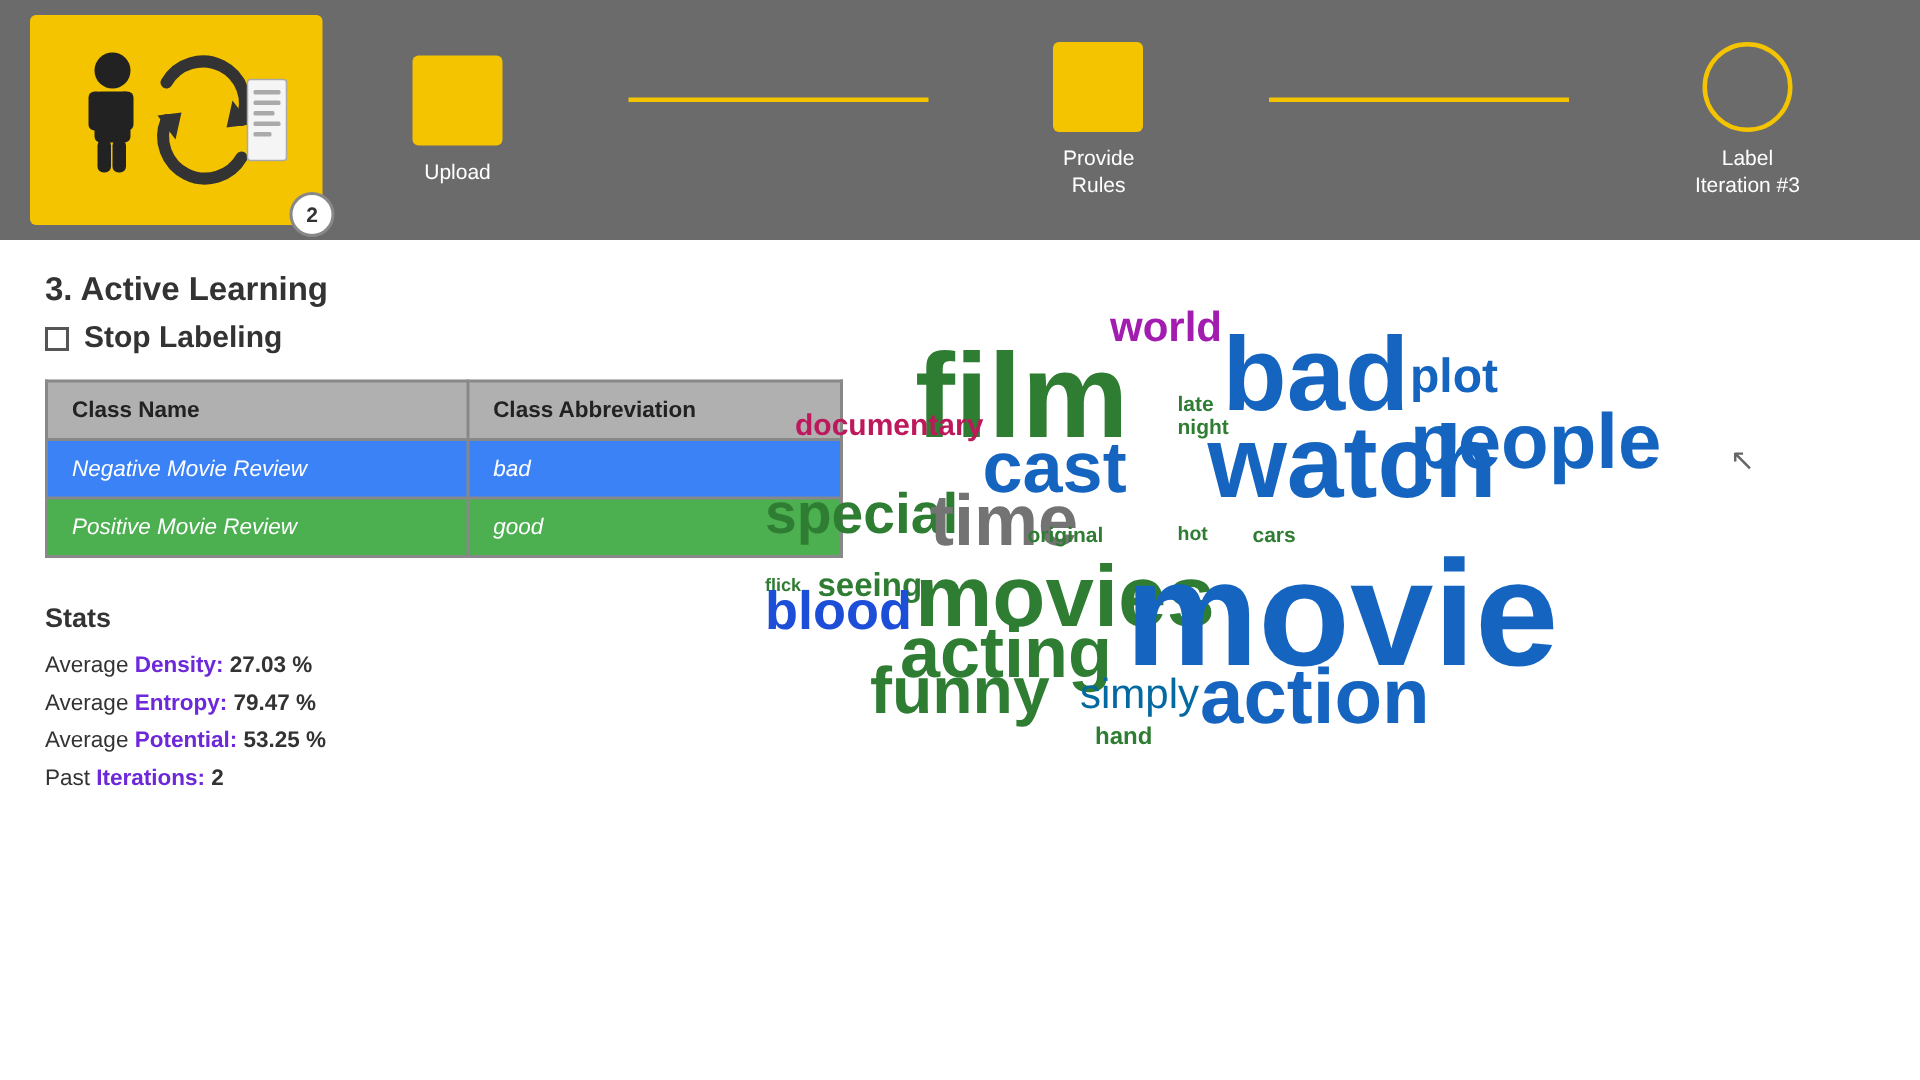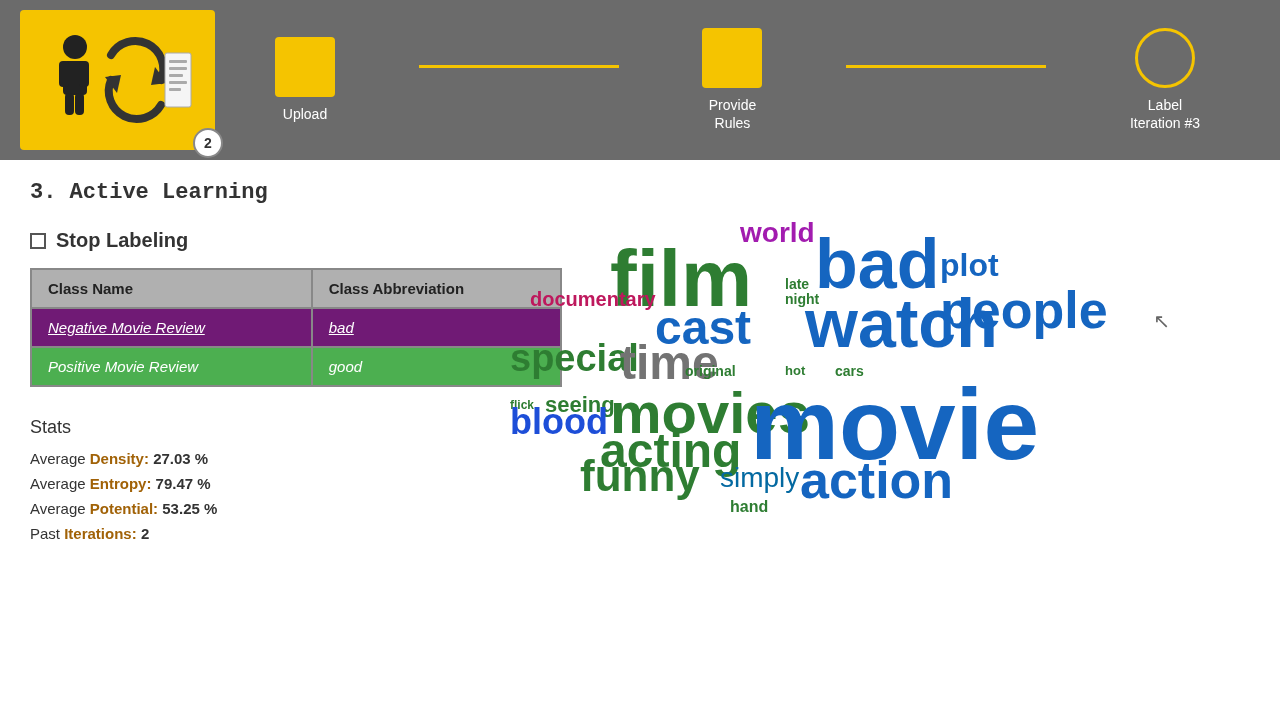--- a/index.html
+++ b/index.html
@@ -93,22 +93,21 @@
 
     
     .main-content {
       padding: 20px 30px;
     }
 
     .section-title {
       font-size: 22px;
       font-weight: bold;
       color: #333;
-      margin-bottom: 24px;
-      font-family: Liberation Mono, monospace;
+      margin-bottom: 8px;
     }
 
     .stop-labeling-row {
       display: flex;
       align-items: center;
       gap: 10px;
       margin-bottom: 16px;
     }
 
     .stop-checkbox {
@@ -143,50 +142,49 @@
     }
 
     .class-table td {
       border: 2px solid #888;
       padding: 10px 16px;
       font-size: 15px;
       font-style: italic;
     }
 
     .row-negative {
-      background: #701a75;
+      background: #3b82f6;
       color: #fff;
-      text-decoration: underline;
     }
 
     .row-positive {
       background: #4caf50;
       color: #fff;
     }
 
     
     .stats-section {
       margin-top: 10px;
     }
 
     .stats-title {
       font-size: 18px;
-      font-weight: normal;
+      font-weight: bold;
       color: #333;
       margin-bottom: 12px;
     }
 
     .stat-row {
       font-size: 15px;
       color: #333;
       margin-bottom: 8px;
     }
 
     .stat-highlight {
-      color: #a16207;
+      color: #6d28d9;
       font-weight: bold;
     }
 
     .stat-value {
       font-weight: bold;
       color: #333;
     }
 
     
     .content-row {

